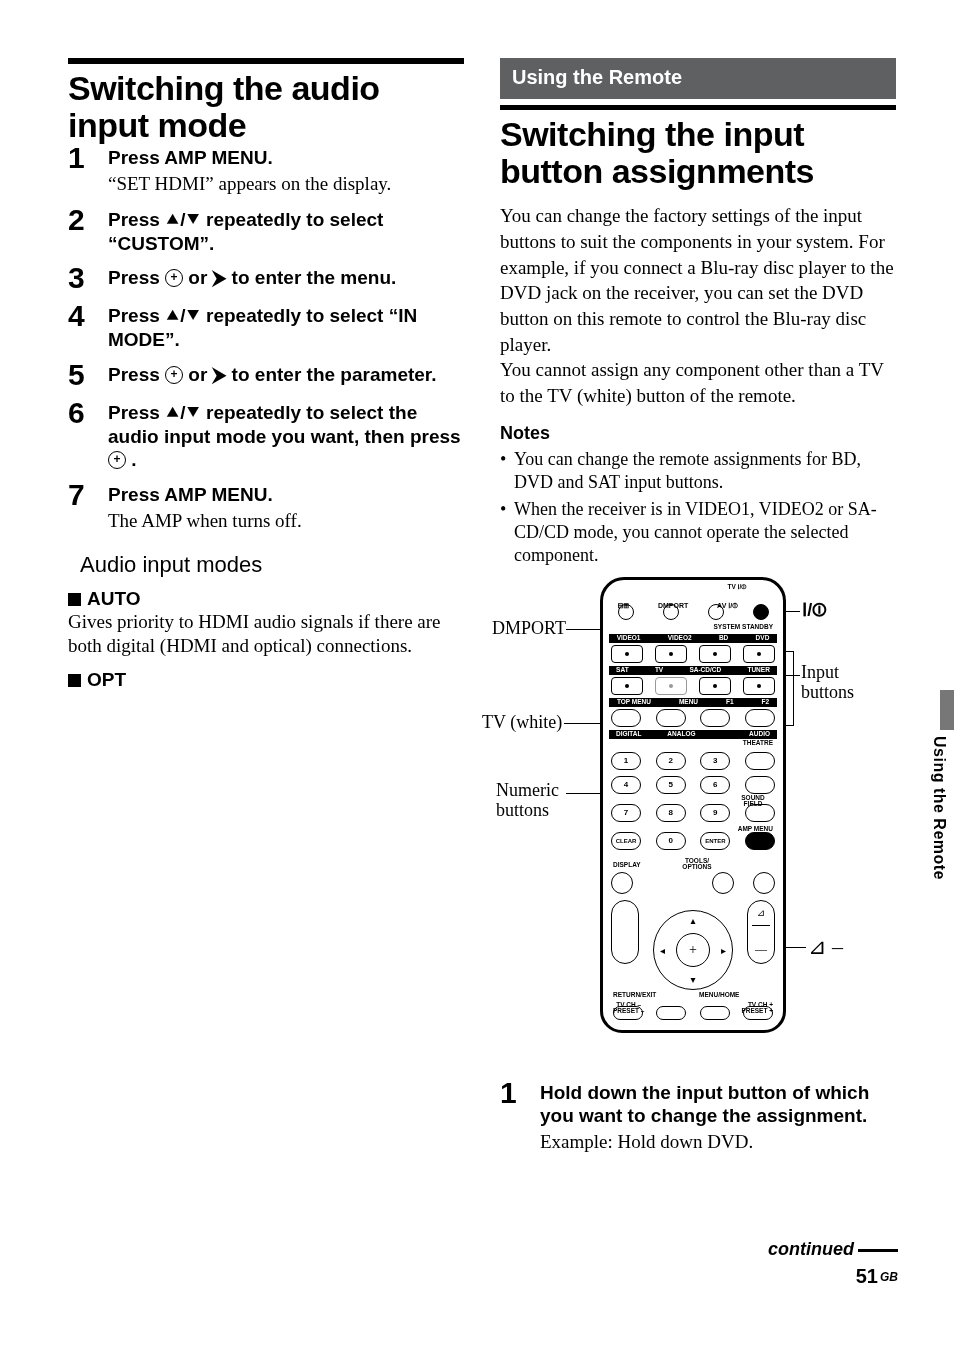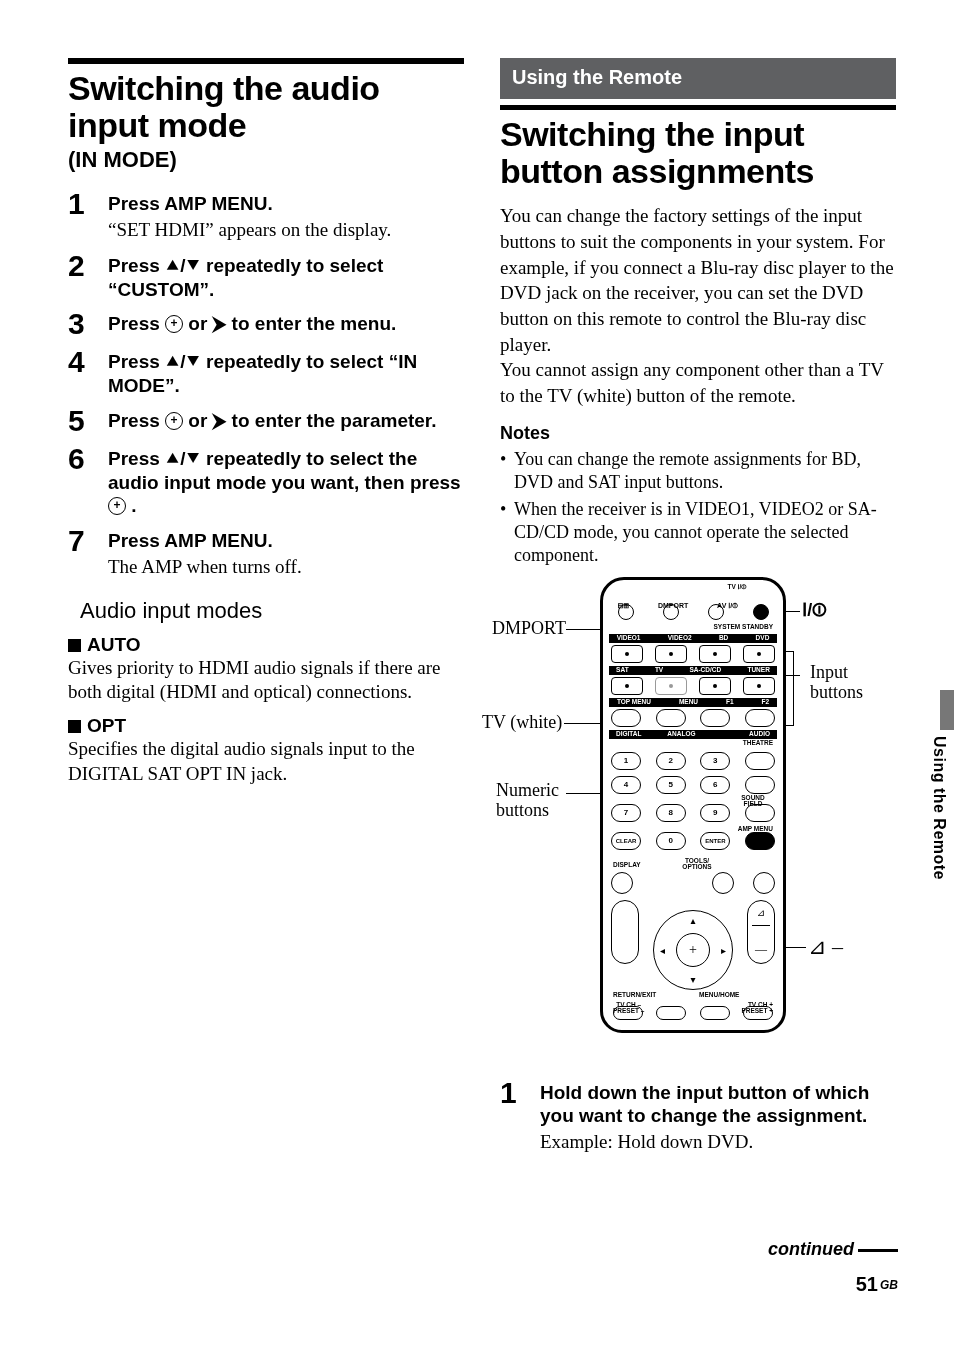--- a/index.html
+++ b/index.html
@@ -186,21 +186,21 @@
   }
   .continued::after{
     content:"";
     display:inline-block;
     vertical-align:middle;
     width:40px; height:3px; background:#000; margin-left:4px;
   }
   .pagefoot {
     position: absolute;
     right: 56px;
-    bottom: 56px;
+    bottom: 64px;
     font-family: Arial, Helvetica, sans-serif;
     font-weight: 800;
     font-size: 20px;
     margin-left: 40px;
   }
   .pagefoot .gb { font-size: 12px; font-style: italic; font-weight:700; margin-left:2px; vertical-align: 2px;}
   .side-tab {
     position: absolute;
     right: 0;
     top: 690px;
@@ -230,21 +230,20 @@
   .trans .tb { width:30px; height:14px; border:1.3px solid #000; border-radius:8px;}
 </style>
 </head>
 <body>
 
 <div class="page">
 
   <div class="col col-left">
     <div class="top-rule"></div>
     <h1 class="section-title">Switching the audio input mode</h1>
-    <h2 class="subtitle">(IN MODE)</h2>
 
     <div class="steps">
       <div class="step">
         <div class="step-num">1</div>
         <div class="step-body">
           <div class="step-head">Press AMP MENU.</div>
           <div class="step-sub">“SET HDMI” appears on the display.</div>
         </div>
       </div>
       <div class="step">
@@ -291,21 +290,20 @@
         </div>
       </div>
     </div>
 
     <h3 class="h3">Audio input modes</h3>
 
     <div class="mode-title"><span class="sq"></span><span>AUTO</span></div>
     <p class="mode-desc">Gives priority to HDMI audio signals if there are both digital (HDMI and optical) connections.</p>
 
     <div class="mode-title"><span class="sq"></span><span>OPT</span></div>
-    <p class="mode-desc">Specifies the digital audio signals input to the DIGITAL SAT OPT IN jack.</p>
   </div>
 
   <div class="col col-right">
     <div class="section-label-bar">Using the Remote</div>
     <div class="top-rule-r"></div>
     <h1 class="section-title">Switching the input button assignments</h1>
 
     <p class="body" style="margin-top:14px; margin-bottom:0;">You can change the factory settings of the input buttons to suit the components in your system. For example, if you connect a Blu-ray disc player to the DVD jack on the receiver, you can set the DVD button on this remote to control the Blu-ray disc player.</p>
     <p class="body">You cannot assign any component other than a TV to the TV (white) button of the remote.</p>
 
@@ -322,21 +320,21 @@
 
       <div class="callout-lbl" style="left:-18px; top:136px;">TV (white)</div>
       <div class="callout-line" style="left:64px; top:146px; width:70px;"></div>
 
       <div class="callout-lbl" style="left:-4px; top:204px; width:80px;">Numeric buttons</div>
       <div class="callout-line" style="left:66px; top:216px; width:44px;"></div>
 
       <div class="callout-lbl" style="left:302px; top:24px; font-family:Arial; font-weight:700;">Ⅰ/⏼</div>
       <div class="callout-line" style="left:276px; top:34px; width:24px;"></div>
 
-      <div class="callout-lbl" style="left:310px; top:86px; width:80px;">Input buttons</div>
+      <div class="callout-lbl" style="left:301px; top:86px; width:80px;">Input buttons</div>
       <div class="callout-line" style="left:286px; top:98px; width:14px;"></div>
       <div style="position:absolute; left:293px; top:74px; width:1px; height:74px; background:#000;"></div>
       <div style="position:absolute; left:286px; top:74px; width:8px; height:1px; background:#000;"></div>
       <div style="position:absolute; left:286px; top:148px; width:8px; height:1px; background:#000;"></div>
 
       <div class="callout-lbl" style="left:308px; top:358px; font-size:22px;">⊿ <span>–</span></div>
       <div class="callout-line" style="left:282px; top:370px; width:24px;"></div>
 
       <div class="remote">
 

